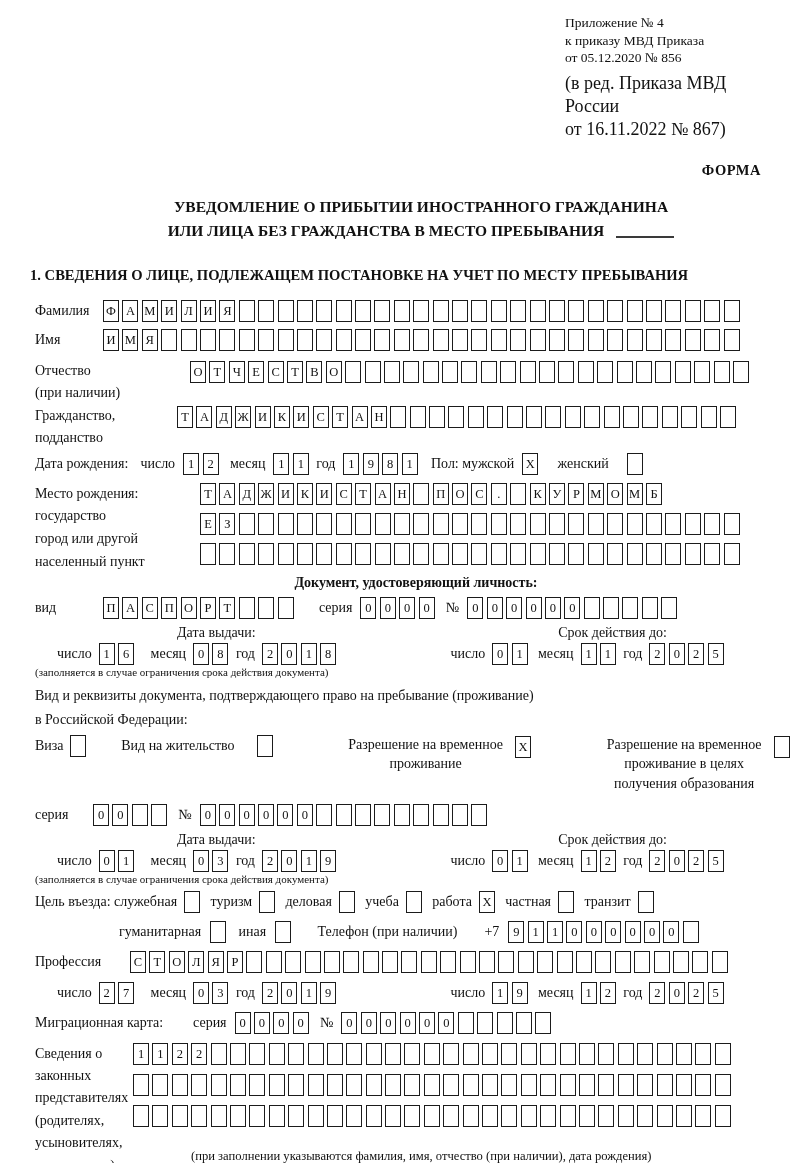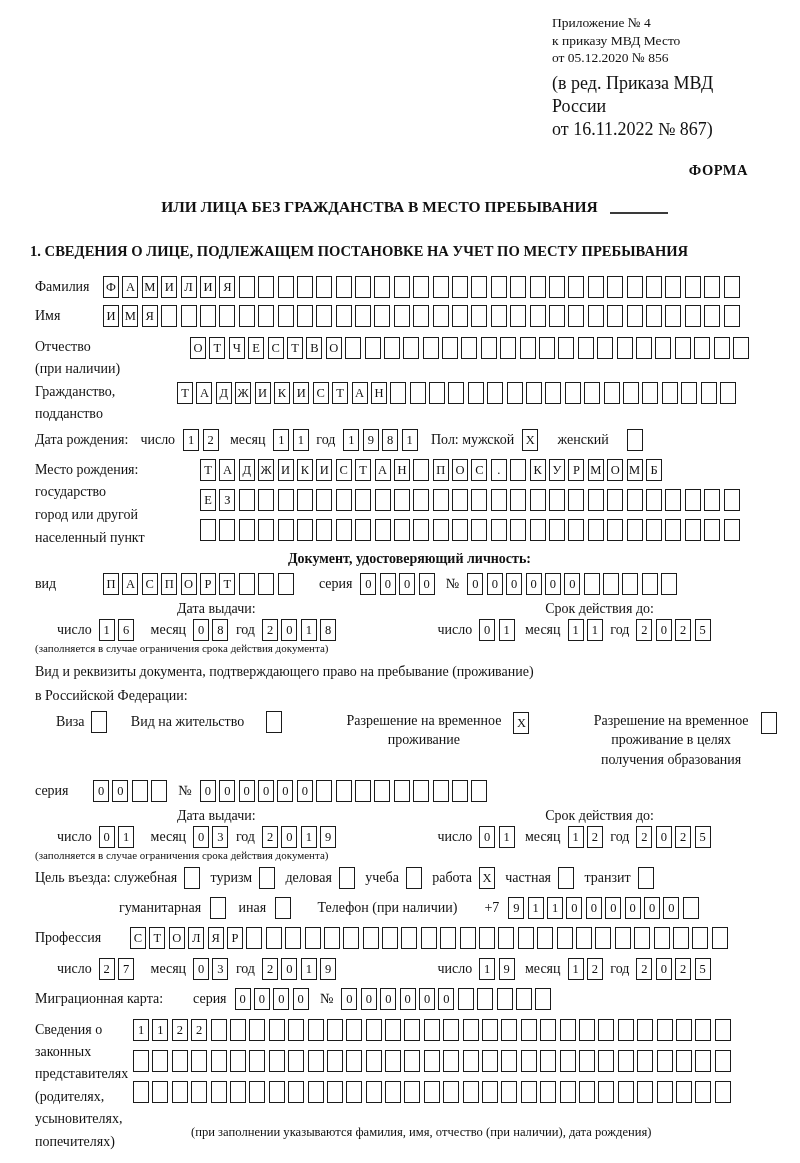--- a/index.html
+++ b/index.html
@@ -1,18 +1,18 @@
 <!DOCTYPE html>
 <html><head>
 <meta charset="utf-8">
 <style>
   html,body{margin:0;padding:0;background:#fff;}
   .page{
     width:800px;height:1163px;box-sizing:border-box;
-    padding:14px 16px 0 35px;position:relative;overflow:hidden;
+    padding:14px 3px 0 35px;position:relative;overflow:hidden;
     background:#fff;color:#111;
     font-family:"Liberation Serif","DejaVu Serif",serif;font-size:14px;
   }
   
   .hdr{width:200px;margin-left:auto;margin-right:32px;line-height:1.3;font-size:13.5px;}
   .hdr .amend{font-size:18px;margin-top:5px;line-height:1.3;}
   .forma{text-align:right;padding-right:36px;font-weight:bold;font-size:14.5px;margin-top:20px;letter-spacing:.5px;}
   
   .title{0;margin-top:16px;text-align:center;font-weight:bold;font-size:15.5px;line-height:1.55;padding-left:10px;}
   .title .uline{display:inline-block;width:58px;border-bottom:2px solid #3a3a3a;margin-left:12px;transform:translateY(2px);}
@@ -35,31 +35,32 @@
   .stack{display:flex;flex-direction:column;}
   .grow{flex:1;}
 </style>
 </head>
 <body>
 
 <div class="page">
 
   <div class="hdr">
     <div>Приложение № 4</div>
-    <div>к приказу МВД Место</div>
+    <div>к приказу МВД Приказа</div>
     <div>от 05.12.2020 № 856</div>
     <div class="amend">
       <div>(в ред. Приказа МВД России</div>
       <div>от 16.11.2022 № 867)</div>
     </div>
   </div>
 
   <div class="forma">ФОРМА</div>
 
   <div class="title">
+    <div>УВЕДОМЛЕНИЕ О ПРИБЫТИИ ИНОСТРАННОГО ГРАЖДАНИНА</div>
     <div><span>ИЛИ ЛИЦА БЕЗ ГРАЖДАНСТВА В МЕСТО ПРЕБЫВАНИЯ</span><span class="uline"></span></div>
   </div>
 
   <div class="sec1">1. СВЕДЕНИЯ О ЛИЦЕ, ПОДЛЕЖАЩЕМ ПОСТАНОВКЕ НА УЧЕТ ПО МЕСТУ ПРЕБЫВАНИЯ</div>
 
   <div class="row" style="align-items:center;">
     <span class="lbl" style="width:68px;flex:0 0 auto;">Фамилия</span>
     <span class="cells">
         <span class="cell">Ф</span>
         <span class="cell">А</span>
@@ -422,21 +423,21 @@
     </span>
   </div>
   <div class="note">(заполняется в случае ограничения срока действия документа)</div>
 
   <div style="line-height:1.7;margin-bottom:3px;">
     <div>Вид и реквизиты документа, подтверждающего право на пребывание (проживание)</div>
     <div>в Российской Федерации:</div>
   </div>
 
   <div class="row" style="justify-content:space-between;padding-right:4px;margin-bottom:10px;">
-    <span class="inline" style="gap:6px;margin-left:21px;">
+    <span class="inline" style="gap:6px;">
       <span class="lbl">Виза</span>
       <span class="cells">
           <span class="cell">&nbsp;</span>
         </span>
     </span>
     <span class="inline" style="gap:22px;align-items:center;">
       <span class="lbl">Вид на жительство</span>
       <span class="cells">
           <span class="cell">&nbsp;</span>
         </span>

